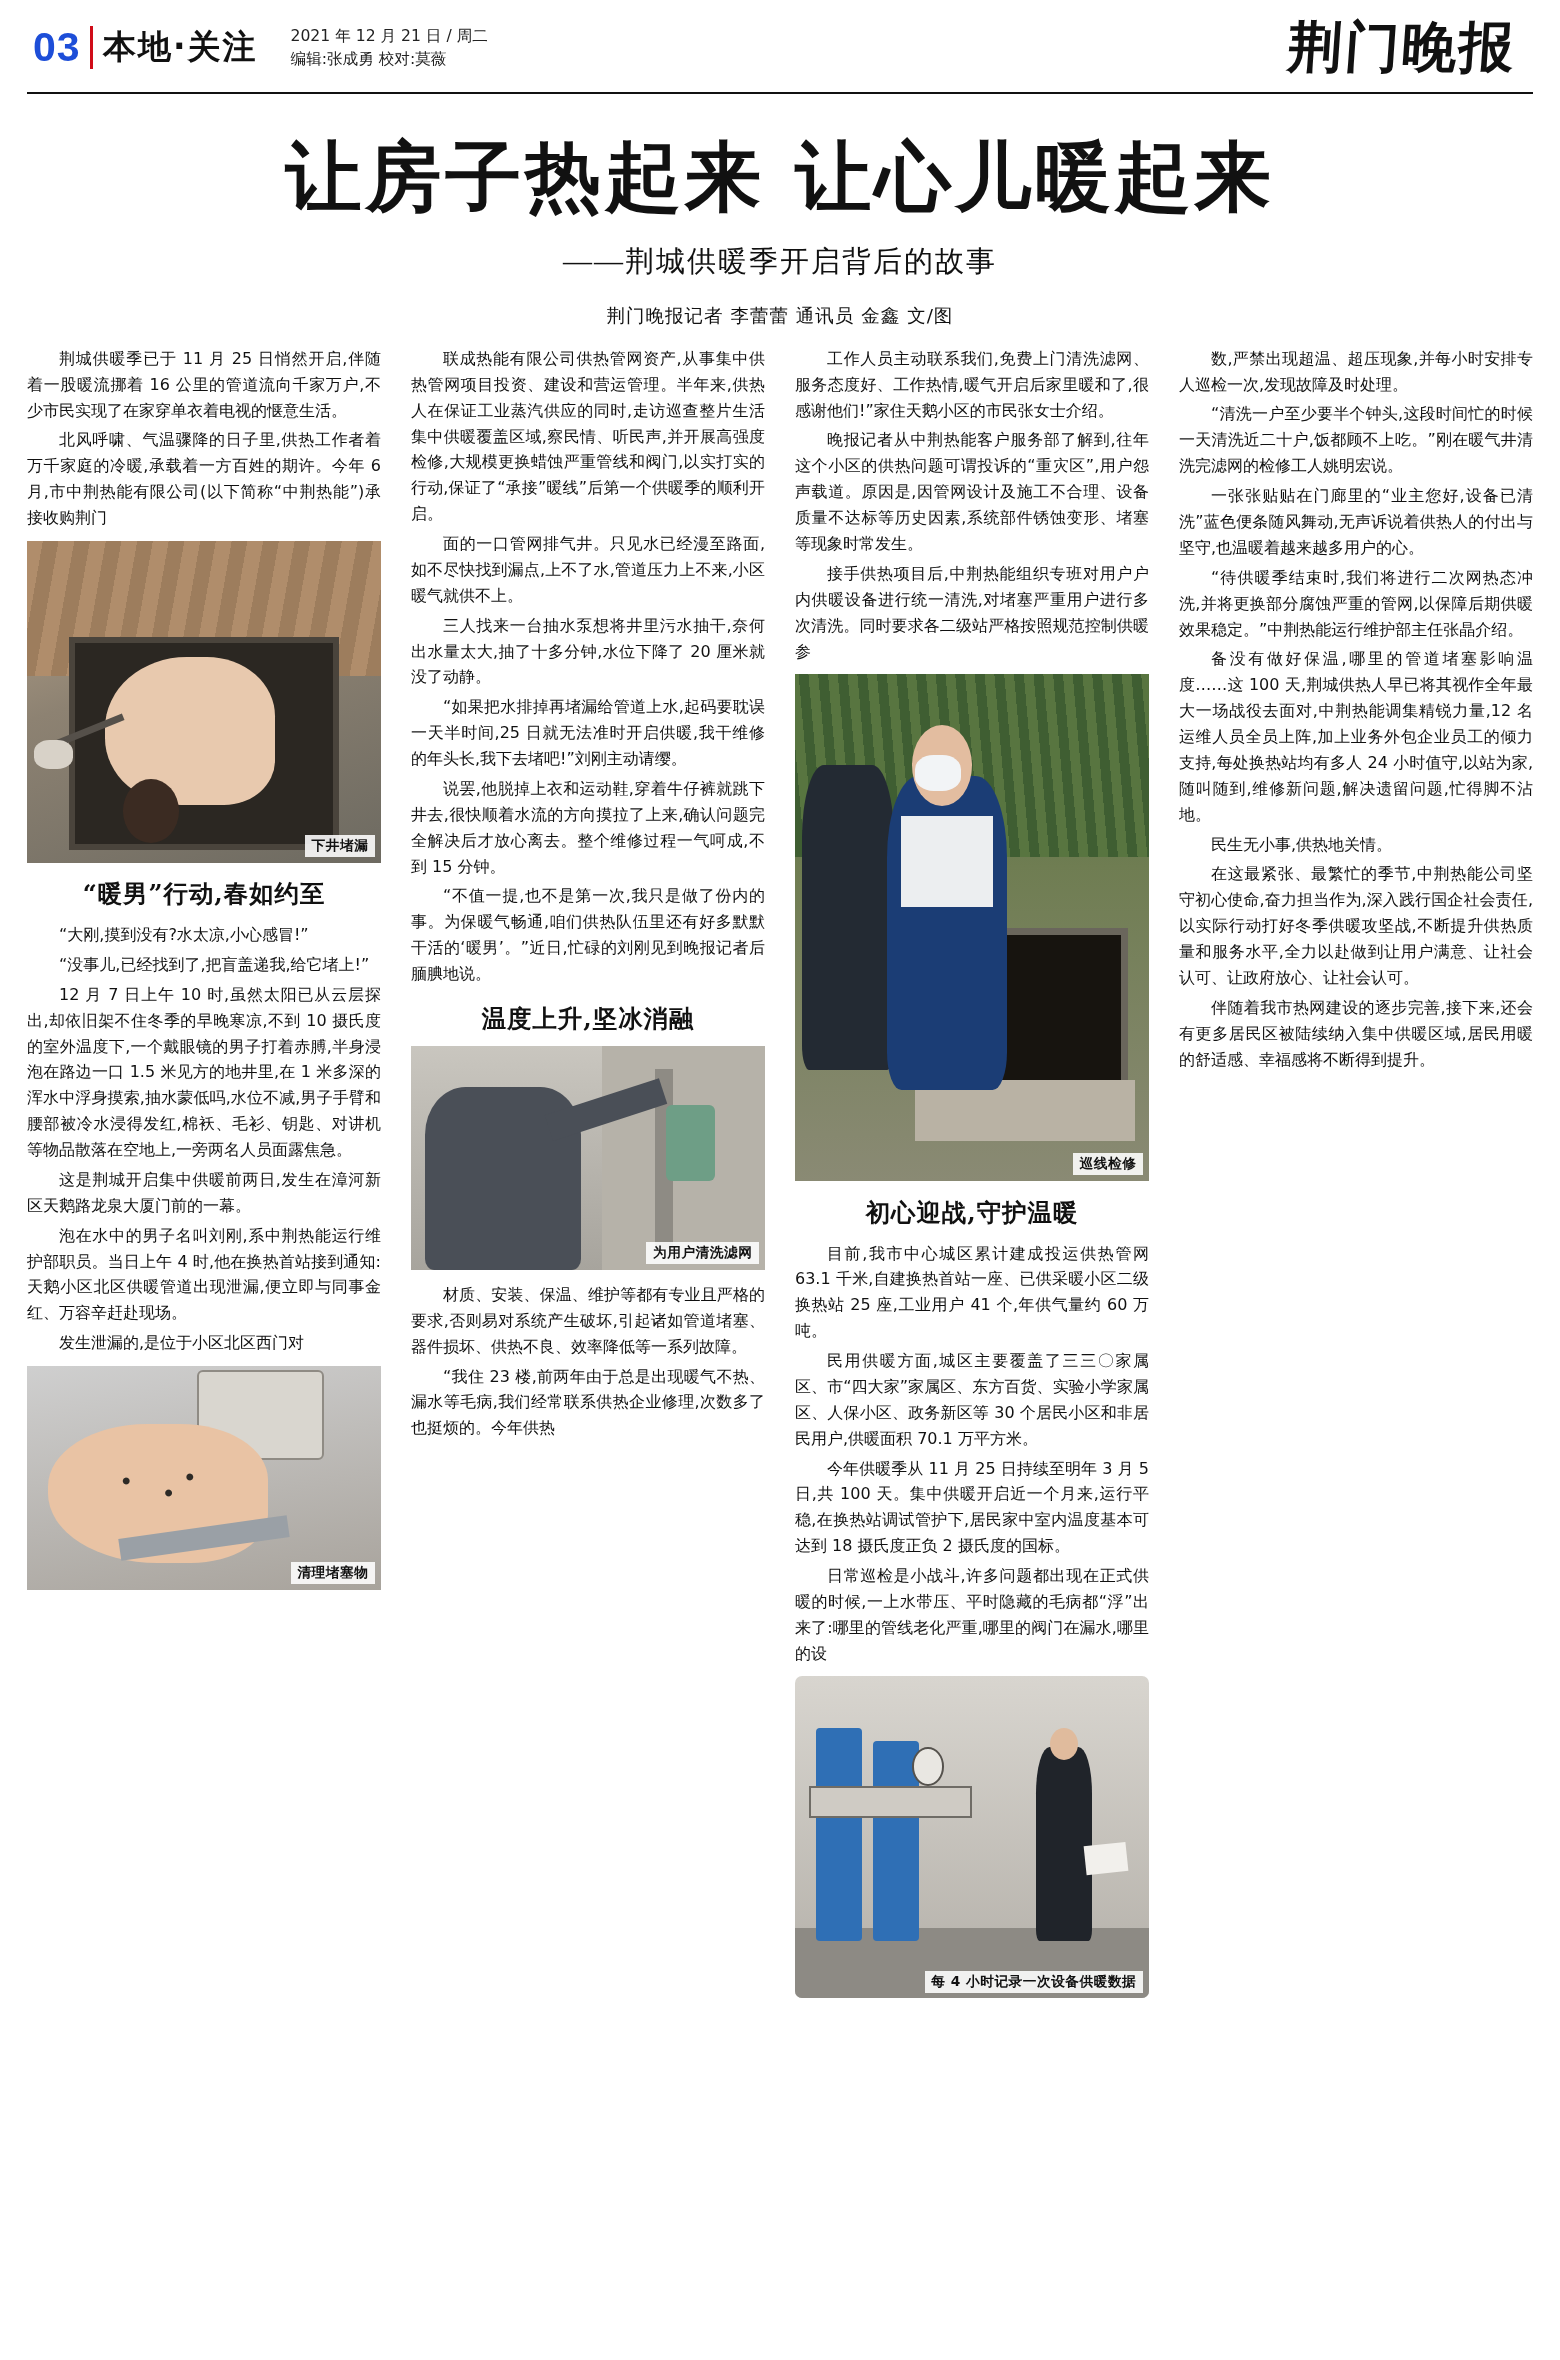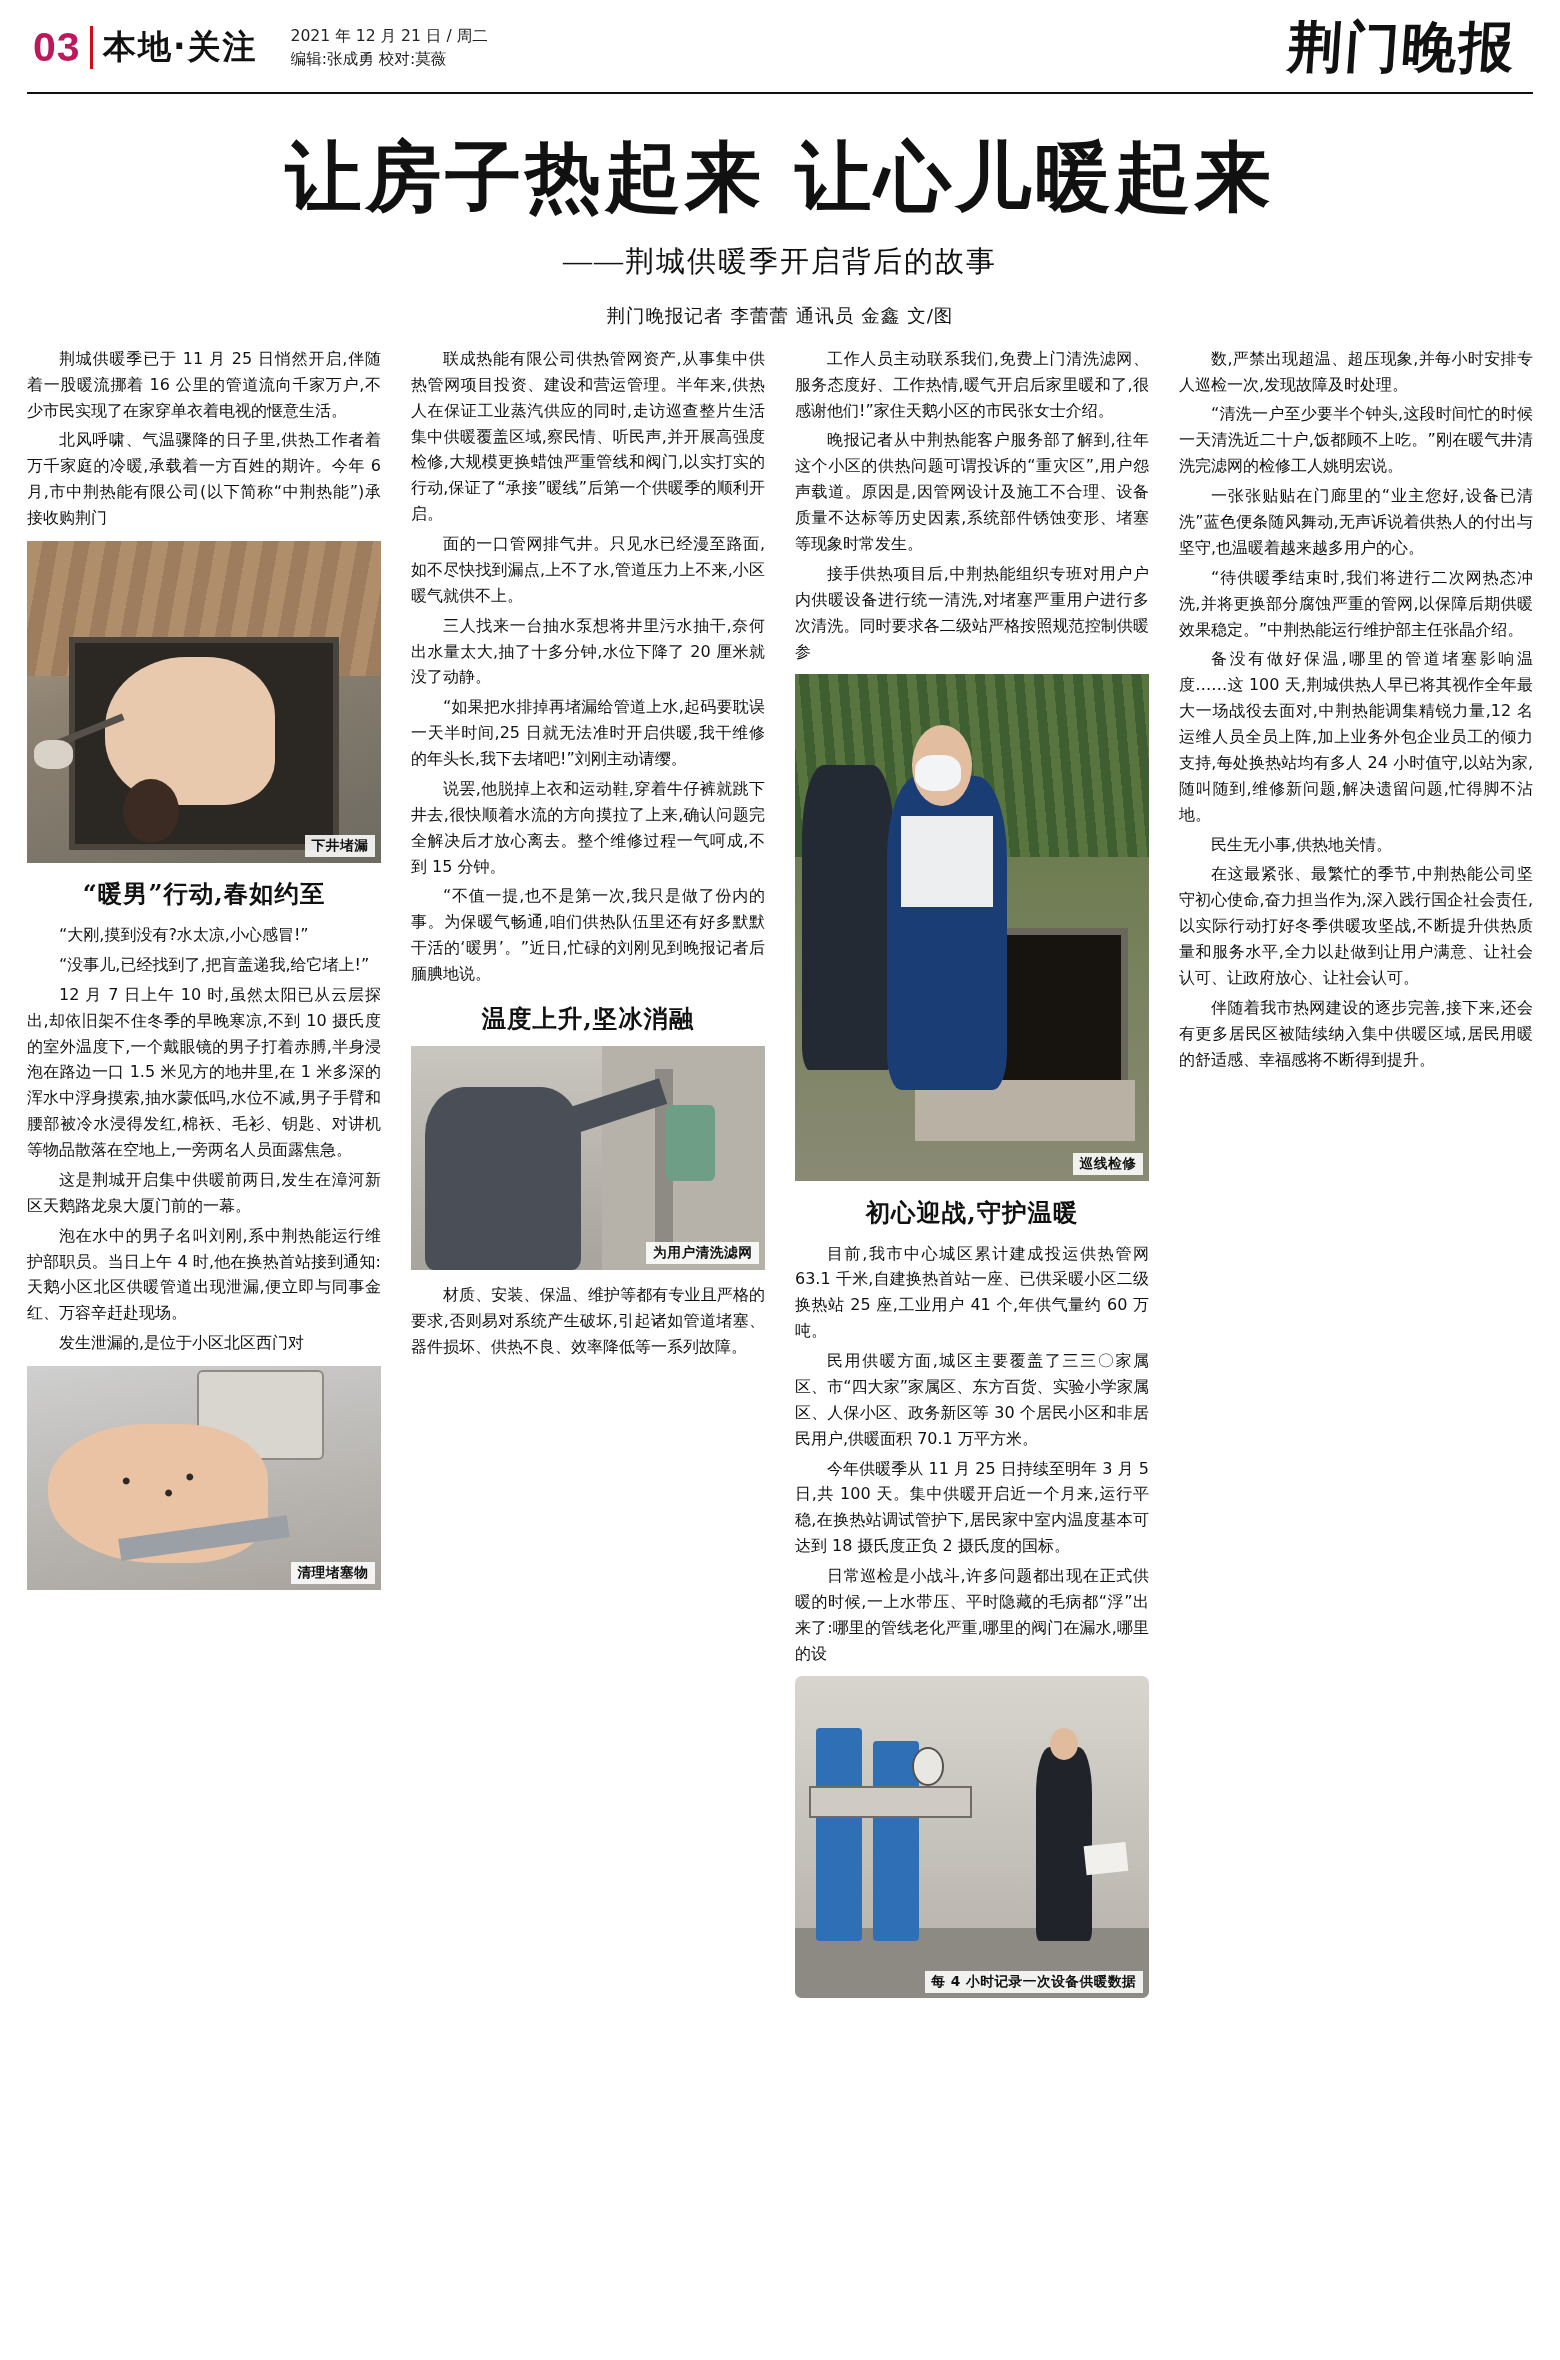--- a/index.html
+++ b/index.html
@@ -18,21 +18,21 @@
   .masthead {
     display:flex; align-items:center;
     padding:13.7px 9.8px 9.8px 5.9px;
     border-bottom:2.9px solid #111;
     height:94px;
   }
   .page-num-box {
     display:flex; align-items:center; gap:9.8px;
   }
   .page-num {
-    color:#be185d;
+    color:#1d4ed8;
     font-family:"Liberation Sans", sans-serif;
     font-size:41px; font-weight:bold;
     letter-spacing:1px;
   }
   .divider-v { width:2.9px; height:43px; background:#d00c18; }
   .section-title {
     font-size:33px; font-weight:bold; letter-spacing:2px;
     font-family:"DejaVu Sans", sans-serif;
   }
   .issue-info {
@@ -268,20 +268,21 @@
           <div class="wall"></div>
           <div class="hose"></div>
           <div class="person"></div>
           <div class="arm"></div>
           <div class="bottle"></div>
         </div>
         <span class="cap">为用户清洗滤网</span>
       </div>
 
       <p class="body">材质、安装、保温、维护等都有专业且严格的要求,否则易对系统产生破坏,引起诸如管道堵塞、器件损坏、供热不良、效率降低等一系列故障。</p>
+      <p class="body">“我住 23 楼,前两年由于总是出现暖气不热、漏水等毛病,我们经常联系供热企业修理,次数多了也挺烦的。今年供热</p>
     </div>
 
     <div class="col">
       <p class="body">工作人员主动联系我们,免费上门清洗滤网、服务态度好、工作热情,暖气开启后家里暖和了,很感谢他们!”家住天鹅小区的市民张女士介绍。</p>
       <p class="body">晚报记者从中荆热能客户服务部了解到,往年这个小区的供热问题可谓投诉的“重灾区”,用户怨声载道。原因是,因管网设计及施工不合理、设备质量不达标等历史因素,系统部件锈蚀变形、堵塞等现象时常发生。</p>
       <p class="body">接手供热项目后,中荆热能组织专班对用户户内供暖设备进行统一清洗,对堵塞严重用户进行多次清洗。同时要求各二级站严格按照规范控制供暖参</p>
 
       <div class="photo ph2">
         <div class="ph-inner">
           <div class="grass"></div>

